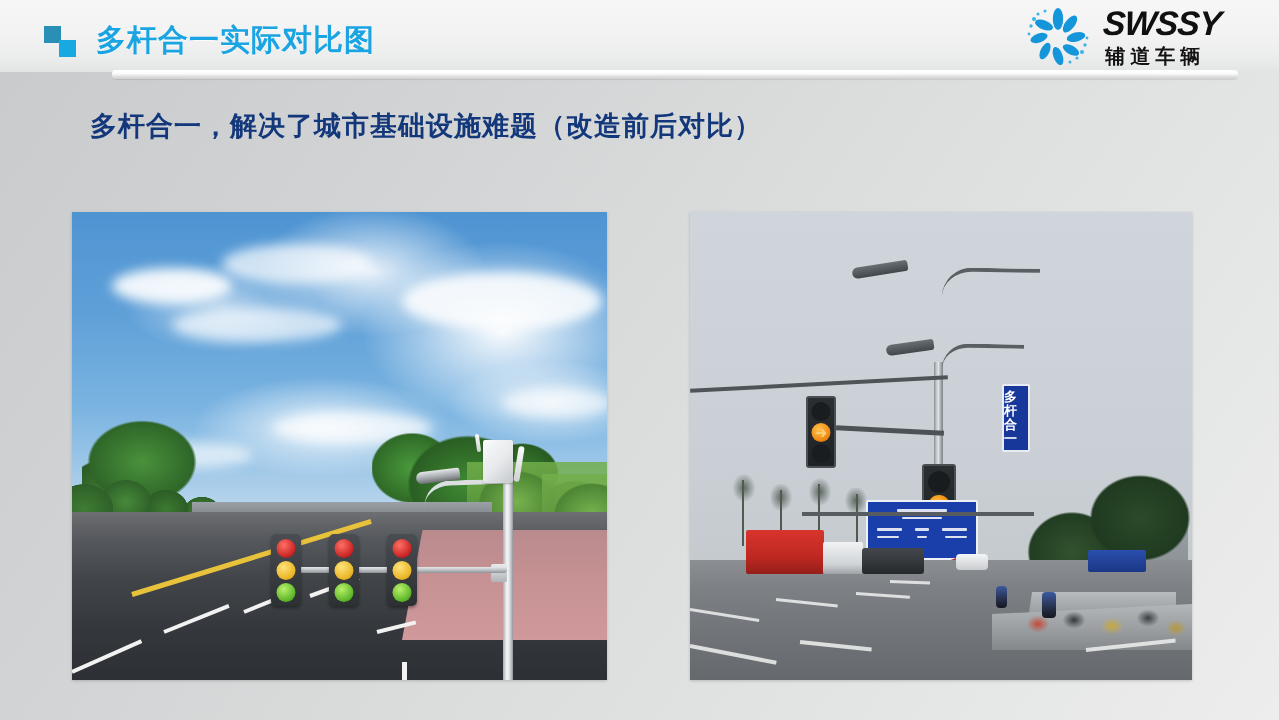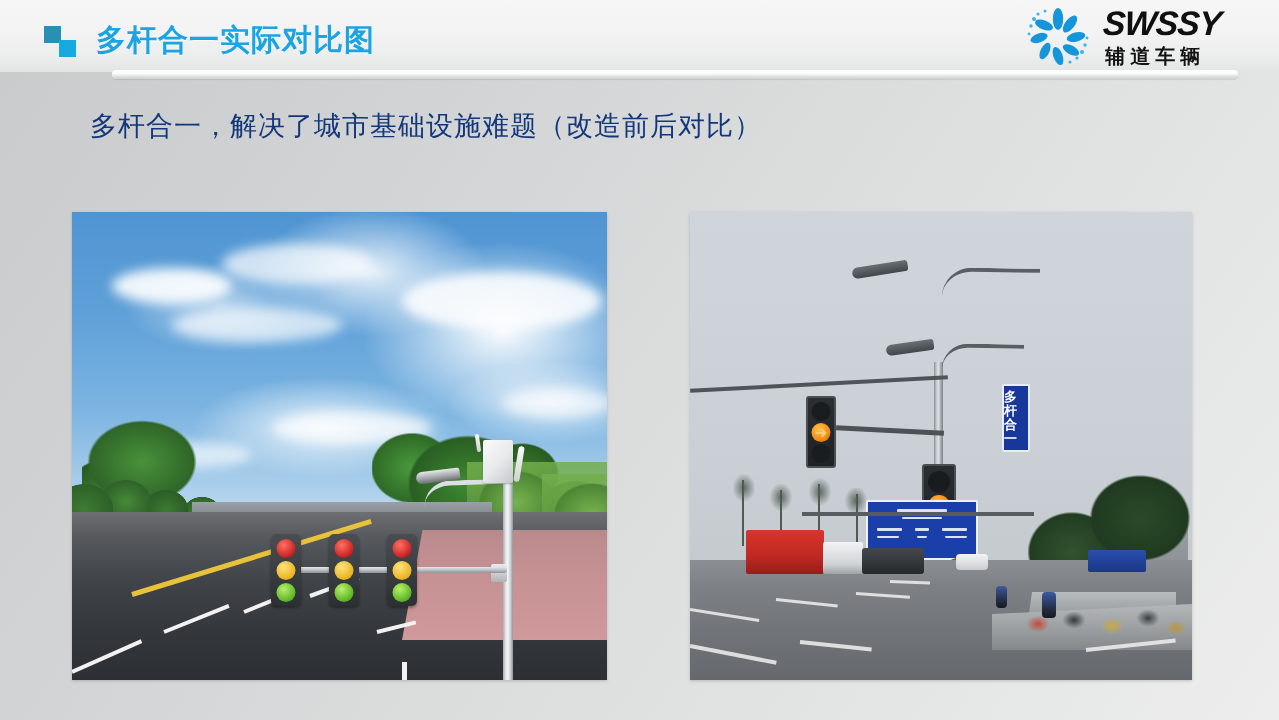--- a/index.html
+++ b/index.html
@@ -62,21 +62,21 @@
     box-shadow:0 1px 1px rgba(0,0,0,.10);
   }
   .divider-cap {
     position:absolute; left:112px; top:70px; width:10px; height:9px;
     background:#e8e9e9; border-radius:4px 0 0 4px;
   }
 
   
   .subtitle {
     position:absolute; left:90px; top:108px;
-    font-size:27px; font-weight:normal; letter-spacing:1px;
+    font-size:27px; font-weight:bold; letter-spacing:1px;
     color:#12377a; white-space:nowrap;
   }
 
   
   .photo {
     position:absolute; overflow:hidden; background:#9fc4e4;
     box-shadow:0 1px 3px rgba(0,0,0,.18);
   }
   #photo-before { left:72px;  top:212px; width:535px; height:468px; }
   #photo-after  { left:690px; top:212px; width:502px; height:468px; }

